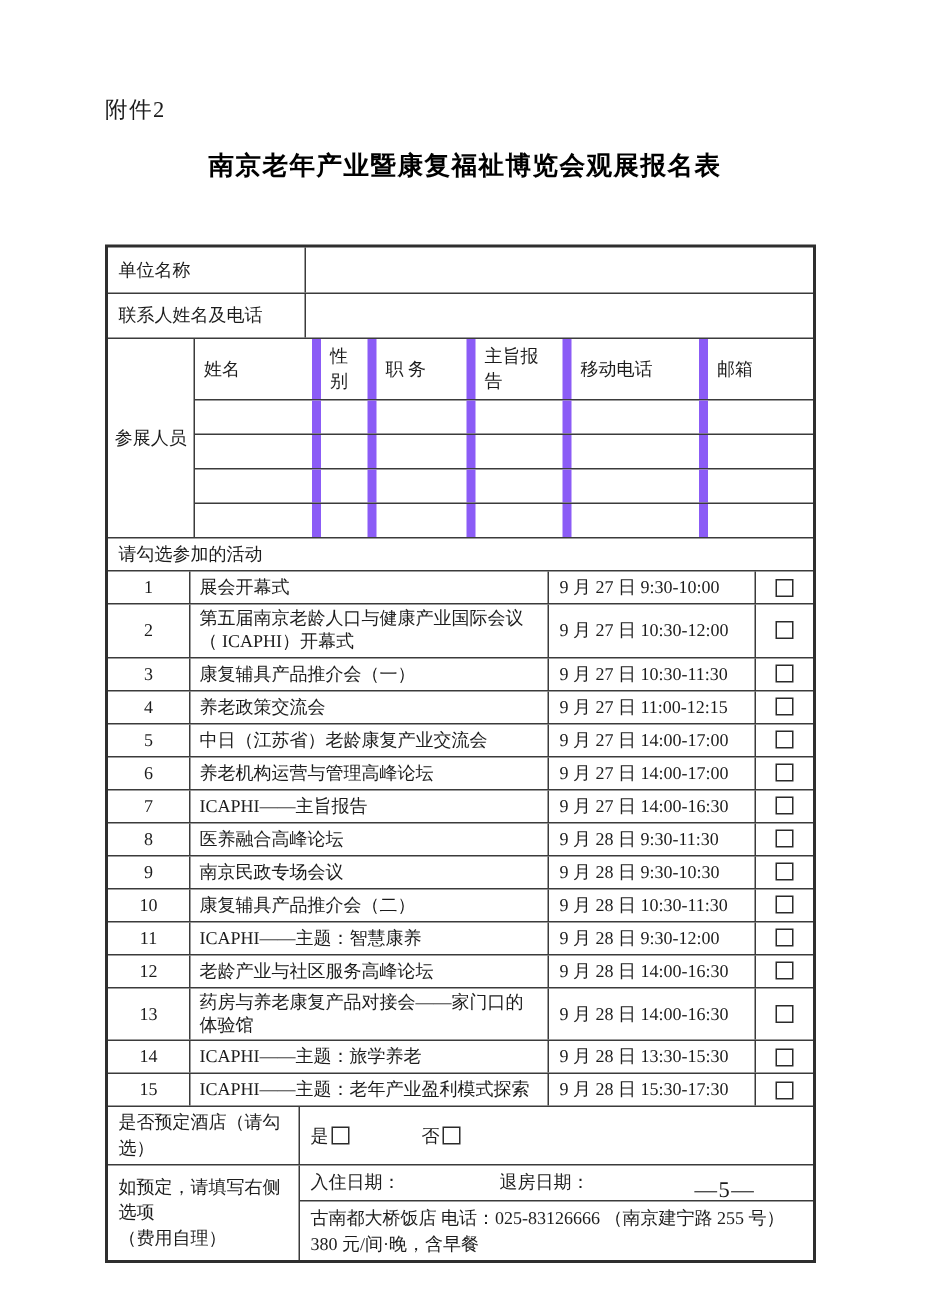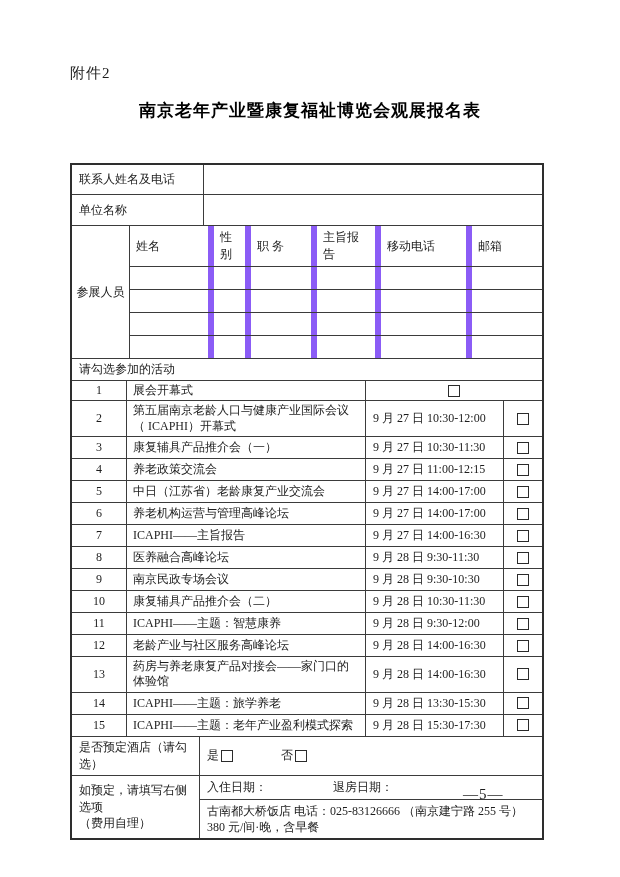--- a/index.html
+++ b/index.html
@@ -81,27 +81,27 @@
   }
 </style>
 </head>
 <body>
 
 <div class="attachment">附件2</div>
 <h1 class="doc-title">南京老年产业暨康复福祉博览会观展报名表</h1>
 
 <div class="form-table">
 
+  <div class="row h30">
+    <div class="cell w131">单位名称</div>
+    <div class="cell grow"></div>
+  </div>
+
   <div class="row h29">
     <div class="cell w131">联系人姓名及电话</div>
-    <div class="cell grow"></div>
-  </div>
-
-  <div class="row h30">
-    <div class="cell w131">单位名称</div>
     <div class="cell grow"></div>
   </div>
 
   <div class="row">
     <div class="cell w57 group-label">参展人员</div>
     <div class="sub-grid" id="personnel-grid">
         <div class="sub-row">
           <div class="scell sc1">姓名</div>
           <div class="scell sc2">性别</div>
           <div class="scell sc3">职  务</div>
@@ -145,20 +145,21 @@
   </div>
 
   <div class="row h21">
     <div class="cell grow">请勾选参加的活动</div>
   </div>
 
   <div id="activities" style="display:contents">
   <div class="row act-row">
     <div class="cell w54 act-no">1</div>
     <div class="cell act-name">展会开幕式</div>
+    <div class="cell act-date">9 月 27 日  9:30-10:00</div>
     <div class="cell act-chk">
           <span class="checkbox"></span>
         </div>
   </div>
 
   <div class="row act-row">
     <div class="cell w54 act-no">2</div>
     <div class="cell act-name">第五届南京老龄人口与健康产业国际会议（ ICAPHI）开幕式</div>
     <div class="cell act-date">9 月 27 日  10:30-12:00</div>
     <div class="cell act-chk">

